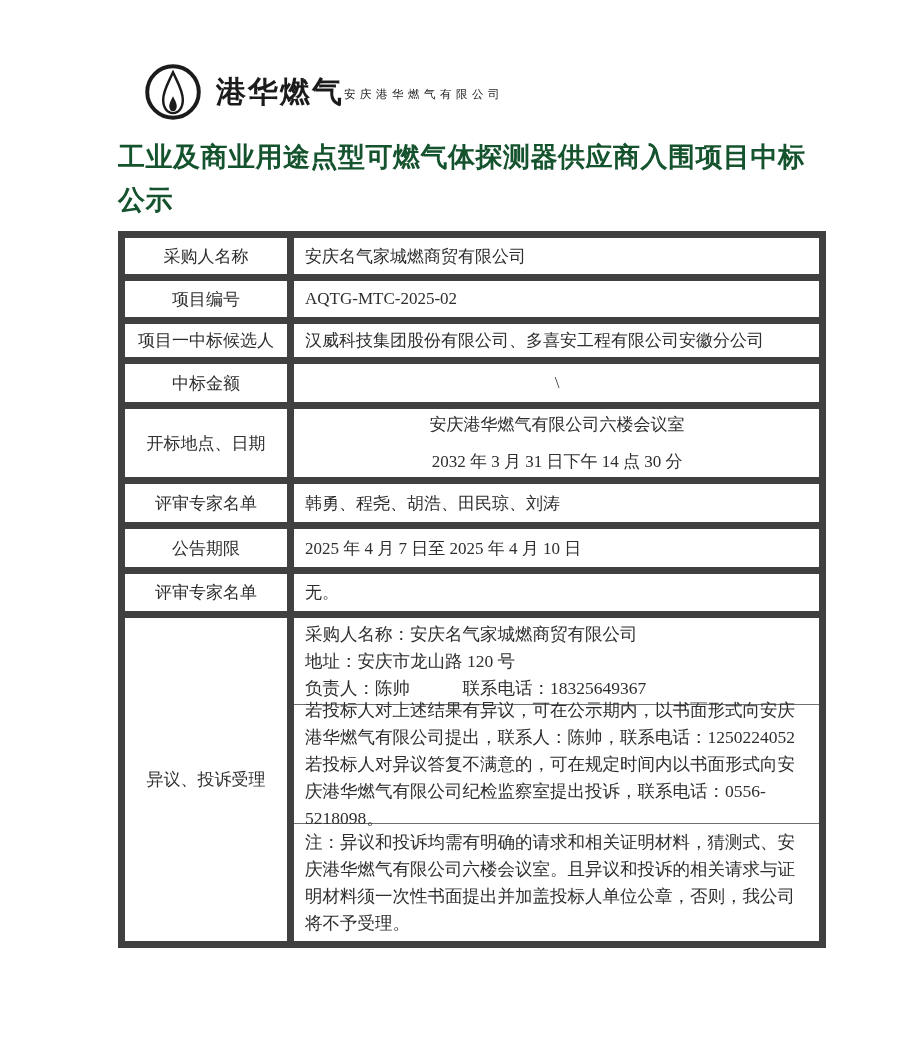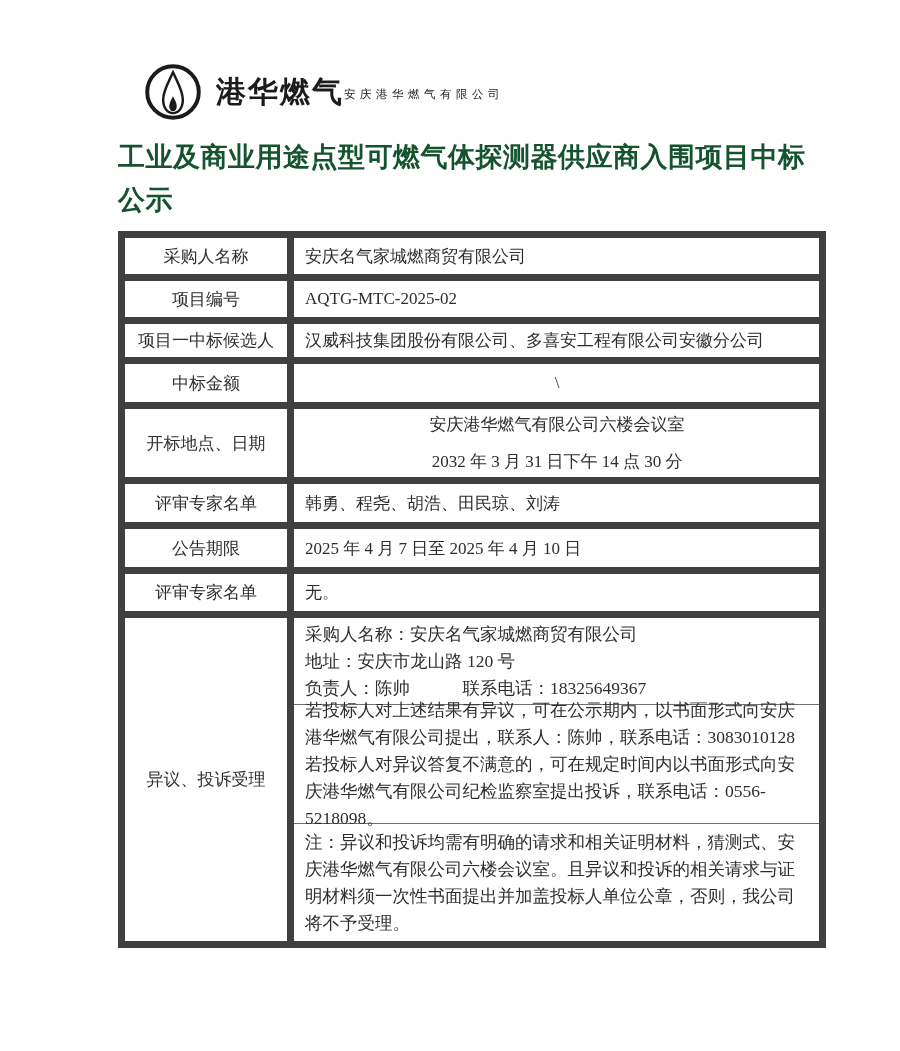--- a/index.html
+++ b/index.html
@@ -121,21 +121,21 @@
     </tr>
     <tr>
       <td class="lbl">异议、投诉受理</td>
       <td class="objection-cell">
         <div class="obj-section sec1">
           <div>采购人名称：安庆名气家城燃商贸有限公司</div>
           <div>地址：安庆市龙山路 120 号</div>
           <div>负责人：陈帅　　　联系电话：18325649367</div>
         </div>
         <div class="obj-section sec2">
-          <p>若投标人对上述结果有异议，可在公示期内，以书面形式向安庆港华燃气有限公司提出，联系人：陈帅，联系电话：3083010128</p>
+          <p>若投标人对上述结果有异议，可在公示期内，以书面形式向安庆港华燃气有限公司提出，联系人：陈帅，联系电话：1250224052</p>
           <p>若投标人对异议答复不满意的，可在规定时间内以书面形式向安庆港华燃气有限公司纪检监察室提出投诉，联系电话：0556-5218098。</p>
         </div>
         <div class="obj-section sec3">
           <p>注：异议和投诉均需有明确的请求和相关证明材料，猜测式、安庆港华燃气有限公司六楼会议室。且异议和投诉的相关请求与证明材料须一次性书面提出并加盖投标人单位公章，否则，我公司将不予受理。</p>
         </div>
       </td>
     </tr>
   </tbody>
     </table>
 

